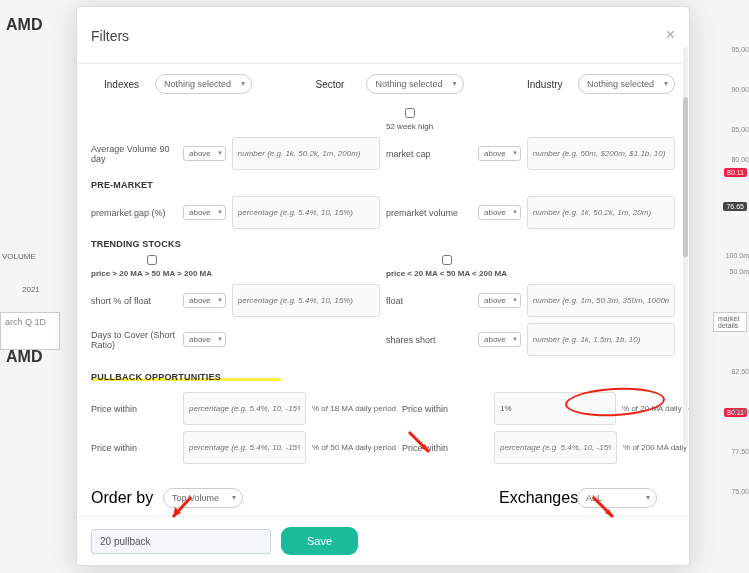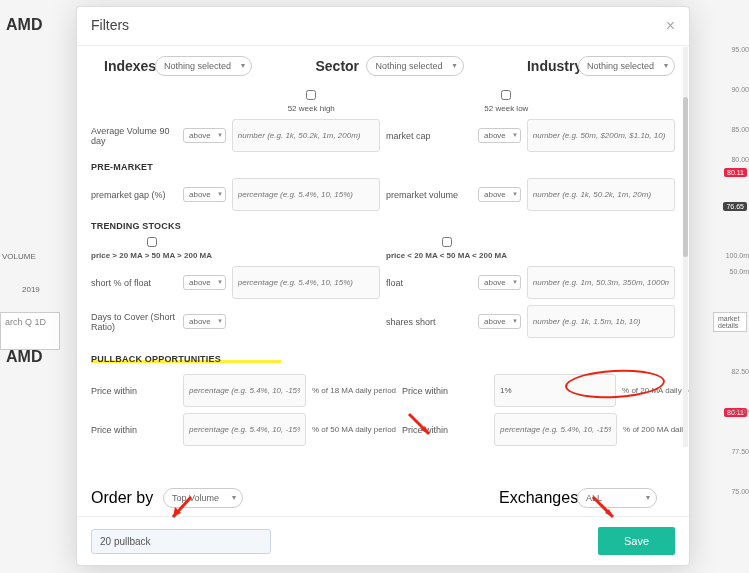--- a/index.html
+++ b/index.html
@@ -12,26 +12,26 @@
 .bg .tk2 { left: 6px; top: 348px; }
 .bg .vol { position: absolute; left: 2px; top: 252px; font-size: 8px; color: #666; }
 .bg .year { position: absolute; left: 22px; top: 285px; font-size: 8px; color: #666; }
 .bg .searchbox { position: absolute; left: 0; top: 312px; width: 60px; height: 38px; background: #fff; border: 1px solid #ccc; font-size: 9px; color: #888; padding: 4px; }
 .bg .priceR { position: absolute; right: 0; font-size: 7px; color: #888; text-align: right; }
 .bg .badge { position: absolute; right: 2px; background: #e24; color: #fff; font-size: 7px; padding: 1px 3px; border-radius: 2px; }
 .bg .badge2 { position: absolute; right: 2px; background: #444; color: #fff; font-size: 7px; padding: 1px 3px; border-radius: 2px; }
 
 .modal { position: absolute; left: 76px; top: 6px; width: 614px; height: 560px; background: #fff; border: 1px solid #ddd; border-radius: 4px; box-shadow: 0 4px 30px rgba(0,0,0,.15); display: flex; flex-direction: column; }
 
-.modal-head { padding: 10px 14px; border-bottom: 1px solid #eee; display: flex; justify-content: space-between; align-items: flex-start; }
+.modal-head { padding: 19px 14px; border-bottom: 1px solid #eee; display: flex; justify-content: space-between; align-items: flex-end; }
 .modal-title { font-size: 14px; color: #444; font-weight: 400; }
 .close { font-size: 16px; color: #aaa; cursor: pointer; }
 
 .top-row { display: flex; padding: 10px 14px 8px; gap: 8px; align-items: center; }
-.top-row .lbl { font-size: 14px; font-weight: 700; color: #333; width: 56px; padding-left: 13px; }
+.top-row .lbl { font-size: 10px; font-weight: 400; color: #333; width: 56px; padding-left: 13px; }
 .top-row .spacer { flex: 1; }
 .sel { border: 1px solid #ccc; background: #fff; font-size: 9px; color: #666; padding: 4px 20px 4px 8px; border-radius: 10px; position: relative; min-width: 80px; cursor: pointer; }
 .sel::after { content: "▾"; position: absolute; right: 6px; top: 4px; font-size: 8px; color: #888; }
 
 .body { flex: 1; overflow-y: auto; padding: 0 14px 6px; font-size: 9px; color: #555; position: relative; }
 
 .row { display: flex; align-items: center; gap: 6px; margin: 6px 0; }
 .col { flex: 1; display: flex; align-items: center; gap: 6px; }
 .flabel { width: 86px; font-size: 9px; color: #555; }
 .mini { border: 1px solid #ccc; background: #fff; font-size: 8px; color: #666; padding: 2px 14px 2px 5px; border-radius: 3px; position: relative; cursor: pointer; }
@@ -45,35 +45,35 @@
 
 .ck { display: flex; align-items: center; gap: 4px; font-size: 8px; flex-direction: column; }
 .ck input { width: 10px; height: 10px; }
 .ck .b { font-weight: 700; }
 
 
 .redcircle { position: absolute; border: 2px solid #e21; border-radius: 50%; width: 100px; height: 28px; transform: rotate(-3deg); pointer-events: none; }
 
 .foot-row { display: flex; padding: 8px 14px; gap: 8px; align-items: center; }
 
-.modal-foot { padding: 10px 14px; border-top: 1px solid #eee; display: flex; justify-content: space-between; align-items: center; gap: 10px; }
+.modal-foot { padding: 10px 14px; border-top: 1px solid #eee; display: flex; align-items: center; gap: 10px; }
 .nameinp { border: 1px solid #cdd6e0; background: #f3f6fa; padding: 6px 8px; font-size: 10px; color: #555; border-radius: 3px; width: 180px; }
-.savebtn { background: #1abc9c; color: #fff; border: none; padding: 8px 26px; font-size: 11px; border-radius: 2px; cursor: pointer; }
+.savebtn { background: #1abc9c; color: #fff; border: none; padding: 8px 26px; font-size: 11px; border-radius: 9px; cursor: pointer; }
 
 .scrollbar { position: absolute; right: 1px; top: 40px; width: 5px; height: 400px; background: #f0f0f0; }
 .scrollthumb { position: absolute; right: 1px; top: 90px; width: 5px; height: 160px; background: #c8c8c8; border-radius: 3px; }
 </style>
 </head>
 <body>
 
 <div class="bg">
   <div class="ticker tk1">AMD</div>
   <div class="ticker tk2">AMD</div>
   <div class="vol">VOLUME</div>
-  <div class="year">2019</div>
+  <div class="year">2021</div>
   <div class="searchbox">arch   Q   1D</div>
   <div class="badge" style="top:168px">80.11</div>
   <div class="badge2" style="top:202px">76.65</div>
   <div class="badge" style="top:408px">80.11</div>
   <div class="priceR" style="top:46px">95.00</div>
   <div class="priceR" style="top:86px">90.00</div>
   <div class="priceR" style="top:126px">85.00</div>
   <div class="priceR" style="top:156px">80.00</div>
   <div class="priceR" style="top:252px">100.0m</div>
   <div class="priceR" style="top:268px">50.0m</div>
@@ -105,26 +105,20 @@
   <div class="body">
 
     <div class="row">
       <div class="col"></div>
       <div class="col">
           <span class="ck">
             <input type="checkbox" style="">
             <span>52 week high</span>
           </span>
         </div>
-      <div class="col">
-          <span class="ck">
-            <input type="checkbox" style="">
-            <span>52 week low</span>
-          </span>
-        </div>
     </div>
 
     <div class="row">
       <div class="col">
         <span class="flabel">Average Volume 90 day</span>
         <span class="mini">above</span>
         <input class="inp" placeholder="number (e.g. 1k, 50.2k, 1m, 200m)" style="">
       </div>
       <div class="col">
         <span class="flabel">market cap</span>

